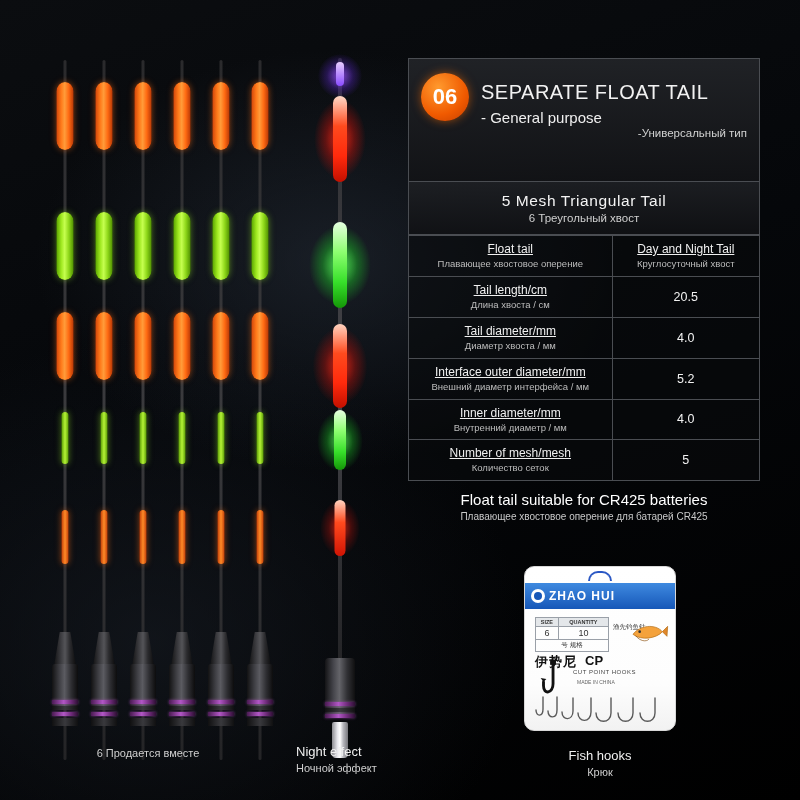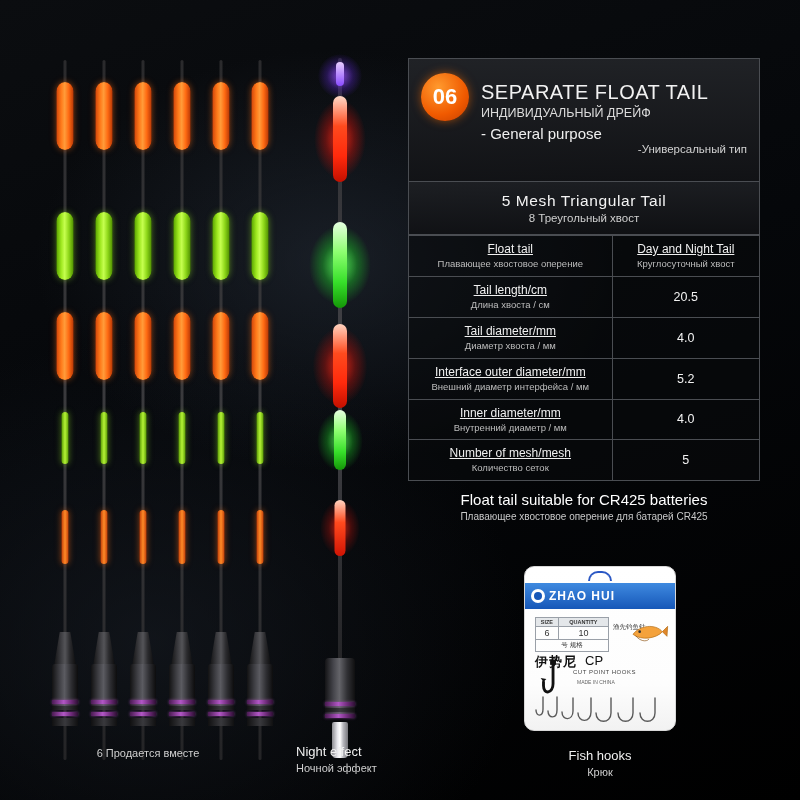--- a/index.html
+++ b/index.html
@@ -194,21 +194,21 @@
   .hp-cn {
     position:absolute; left:10px; top:86px;
     font-size:13px; color:#111; font-weight:bold; letter-spacing:1px;
   }
   .hp-cn2 {
     position:absolute; left:88px; top:56px;
     font-size:6.5px; color:#333;
   }
   .hp-cp {
     position:absolute; left:60px; top:86px;
-    font-size:13px; color:#111; font-weight:normal;
+    font-size:13px; color:#111; font-weight:bold;
   }
   .hp-cp2 {
     position:absolute; left:48px; top:102px;
     font-size:6px; color:#444; letter-spacing:0.5px;
   }
   .hp-made {
     position:absolute; left:52px; top:112px;
     font-size:5px; color:#666;
   }
   .hp-bighook {
@@ -354,28 +354,27 @@
     <div class="base ring dark" style="position:absolute;top:668px;width:30px;"></div>
     <div class="base ring" style="position:absolute;top:674px;width:30px;background:linear-gradient(to right,#4a1a52,#b257c6 45%,#6d2a78 75%,#2d0f33);"></div>
     <div class="hero-tip" style="top:682px;"></div>
   </div>
 
   <div class="panel">
 
     <div class="title-card">
       <div class="badge">06</div>
       <div class="t-main">SEPARATE FLOAT TAIL</div>
-      <div class="t-sub">ИНДИВИДУАЛЬНЫЙ ДРЕЙФ</div>
       <div class="t-line2">- General purpose</div>
       <div class="t-line2-sub">-Универсальный тип</div>
     </div>
 
     <div class="mesh-card">
       <div class="mesh-main">5  Mesh  Triangular Tail</div>
-      <div class="mesh-sub">8 Треугольный хвост</div>
+      <div class="mesh-sub">6 Треугольный хвост</div>
     </div>
 
     <table class="spec">
       <tbody>
           <tr>
         <td class="col-left">
           <span class="sp-en">Float tail</span>
           <span class="sp-ru">Плавающее хвостовое оперение</span>
         </td>
         <td class="col-right">

